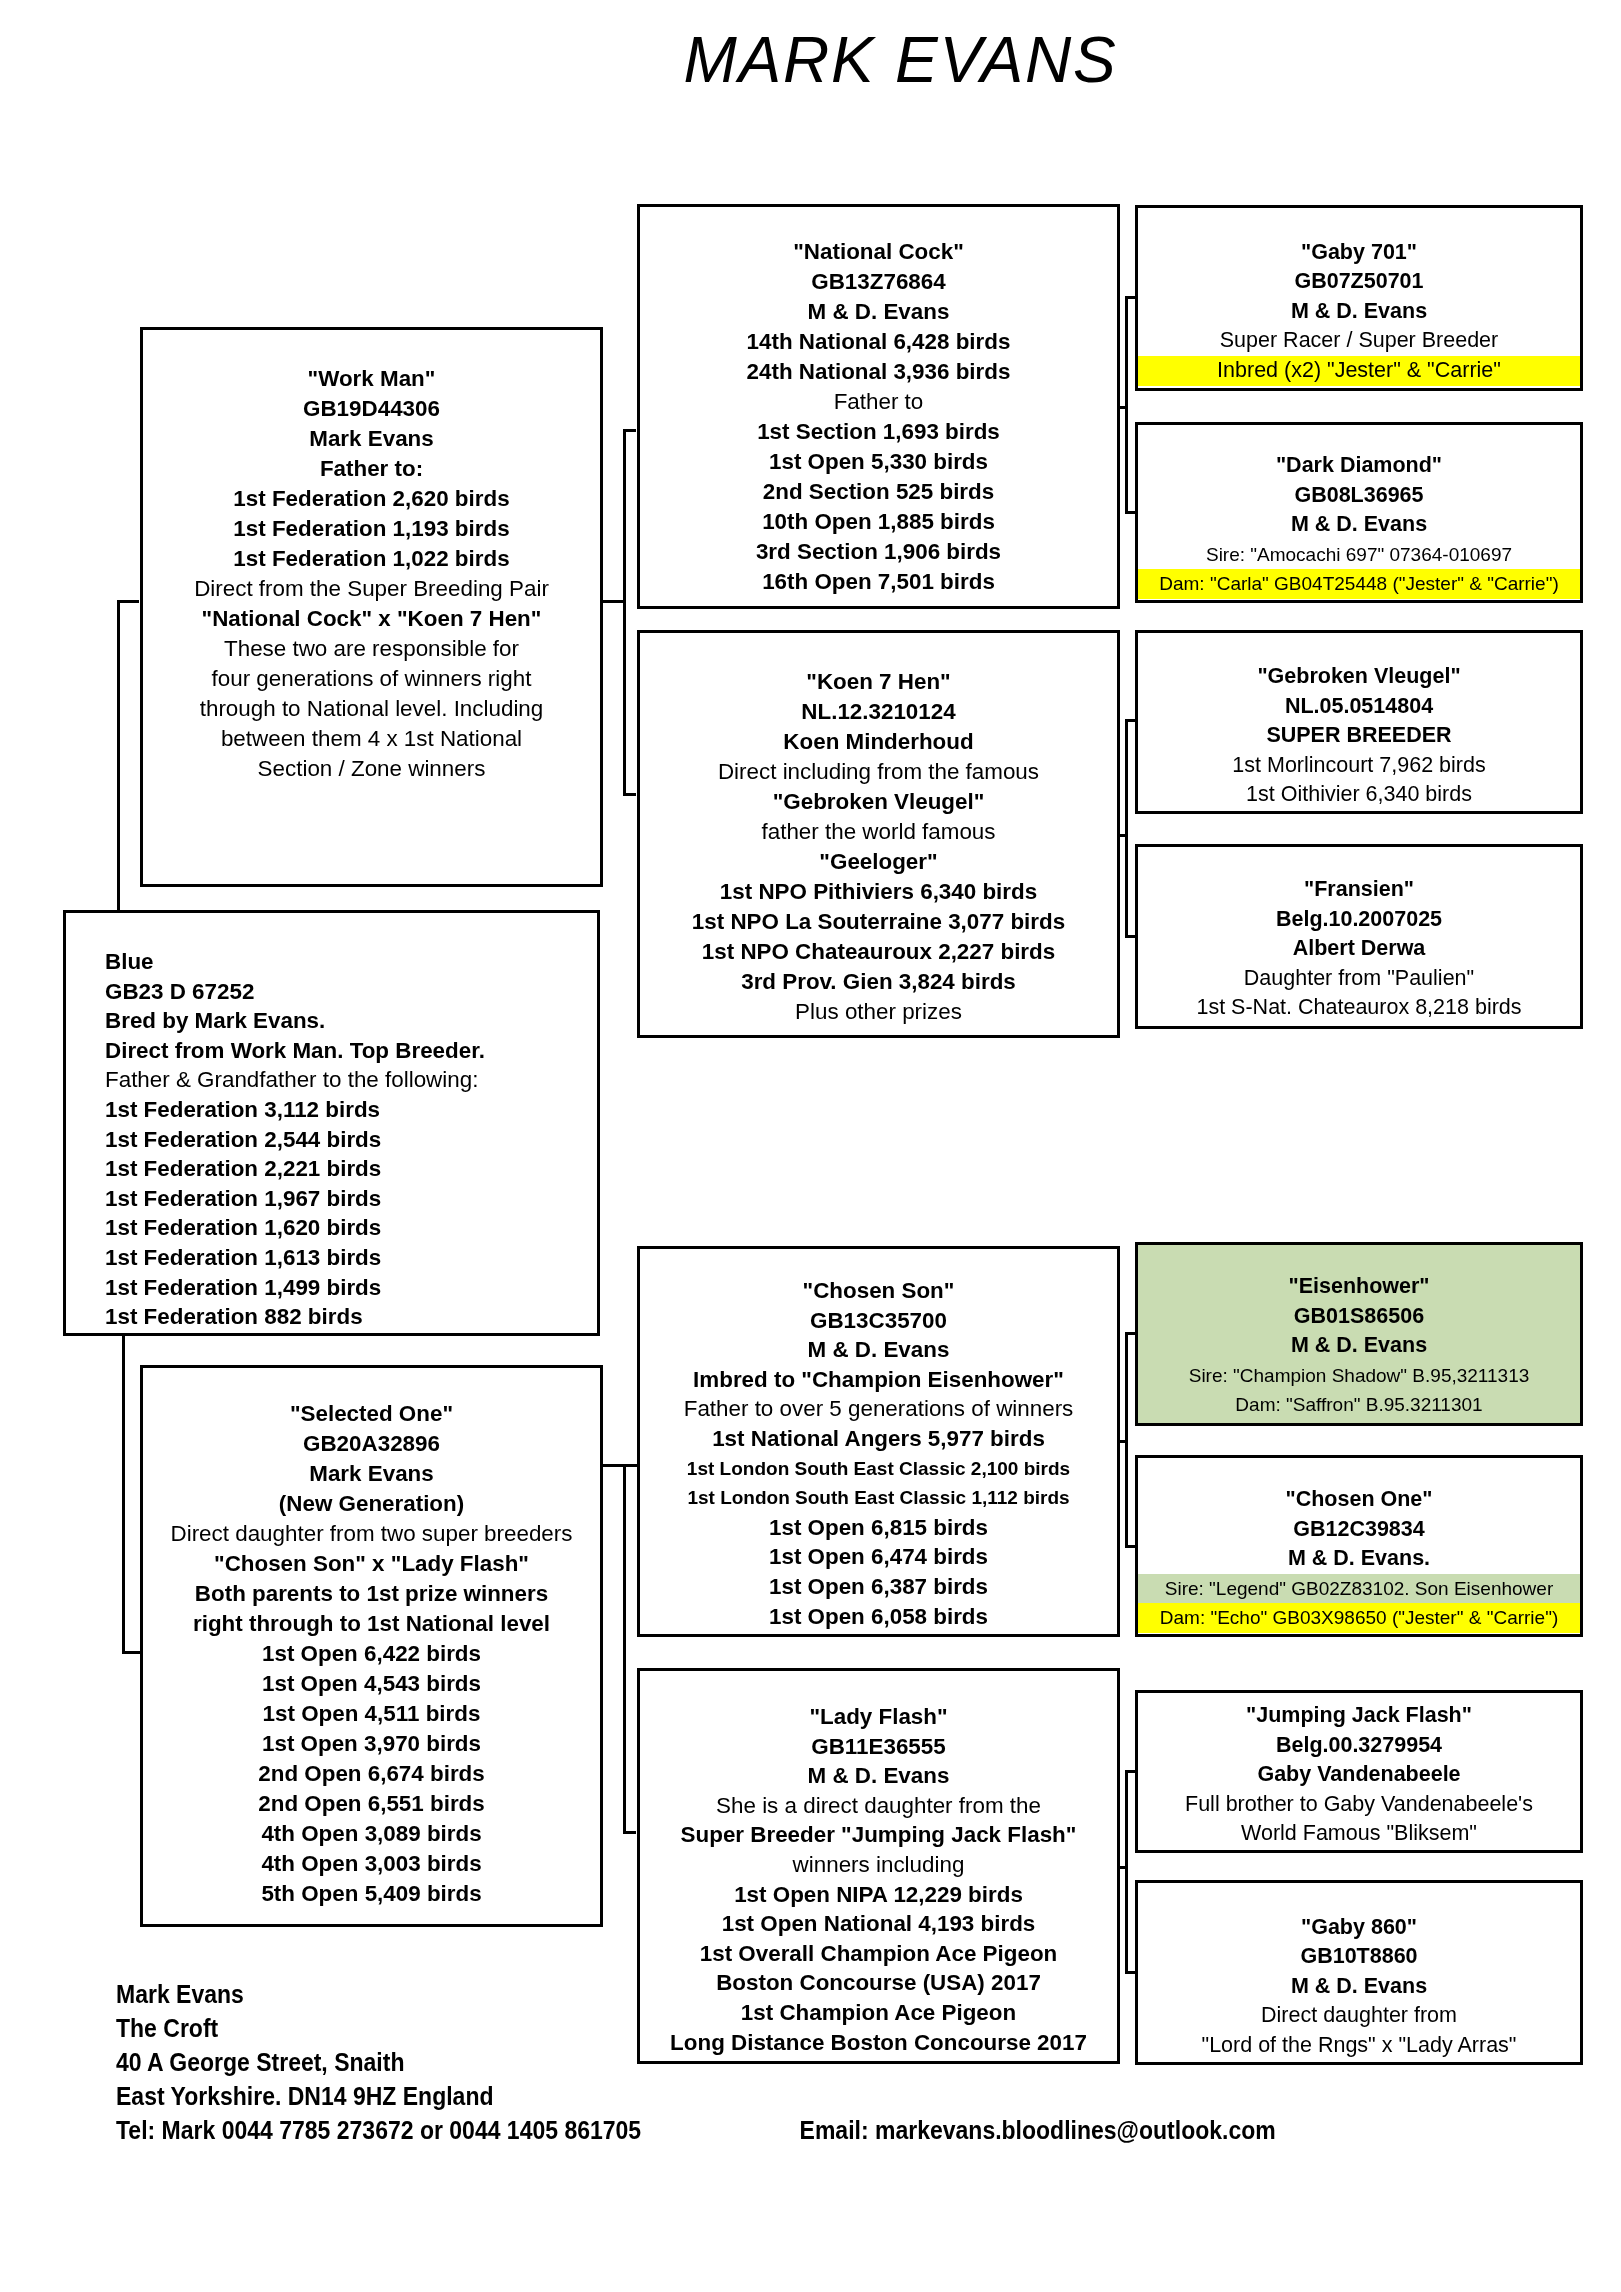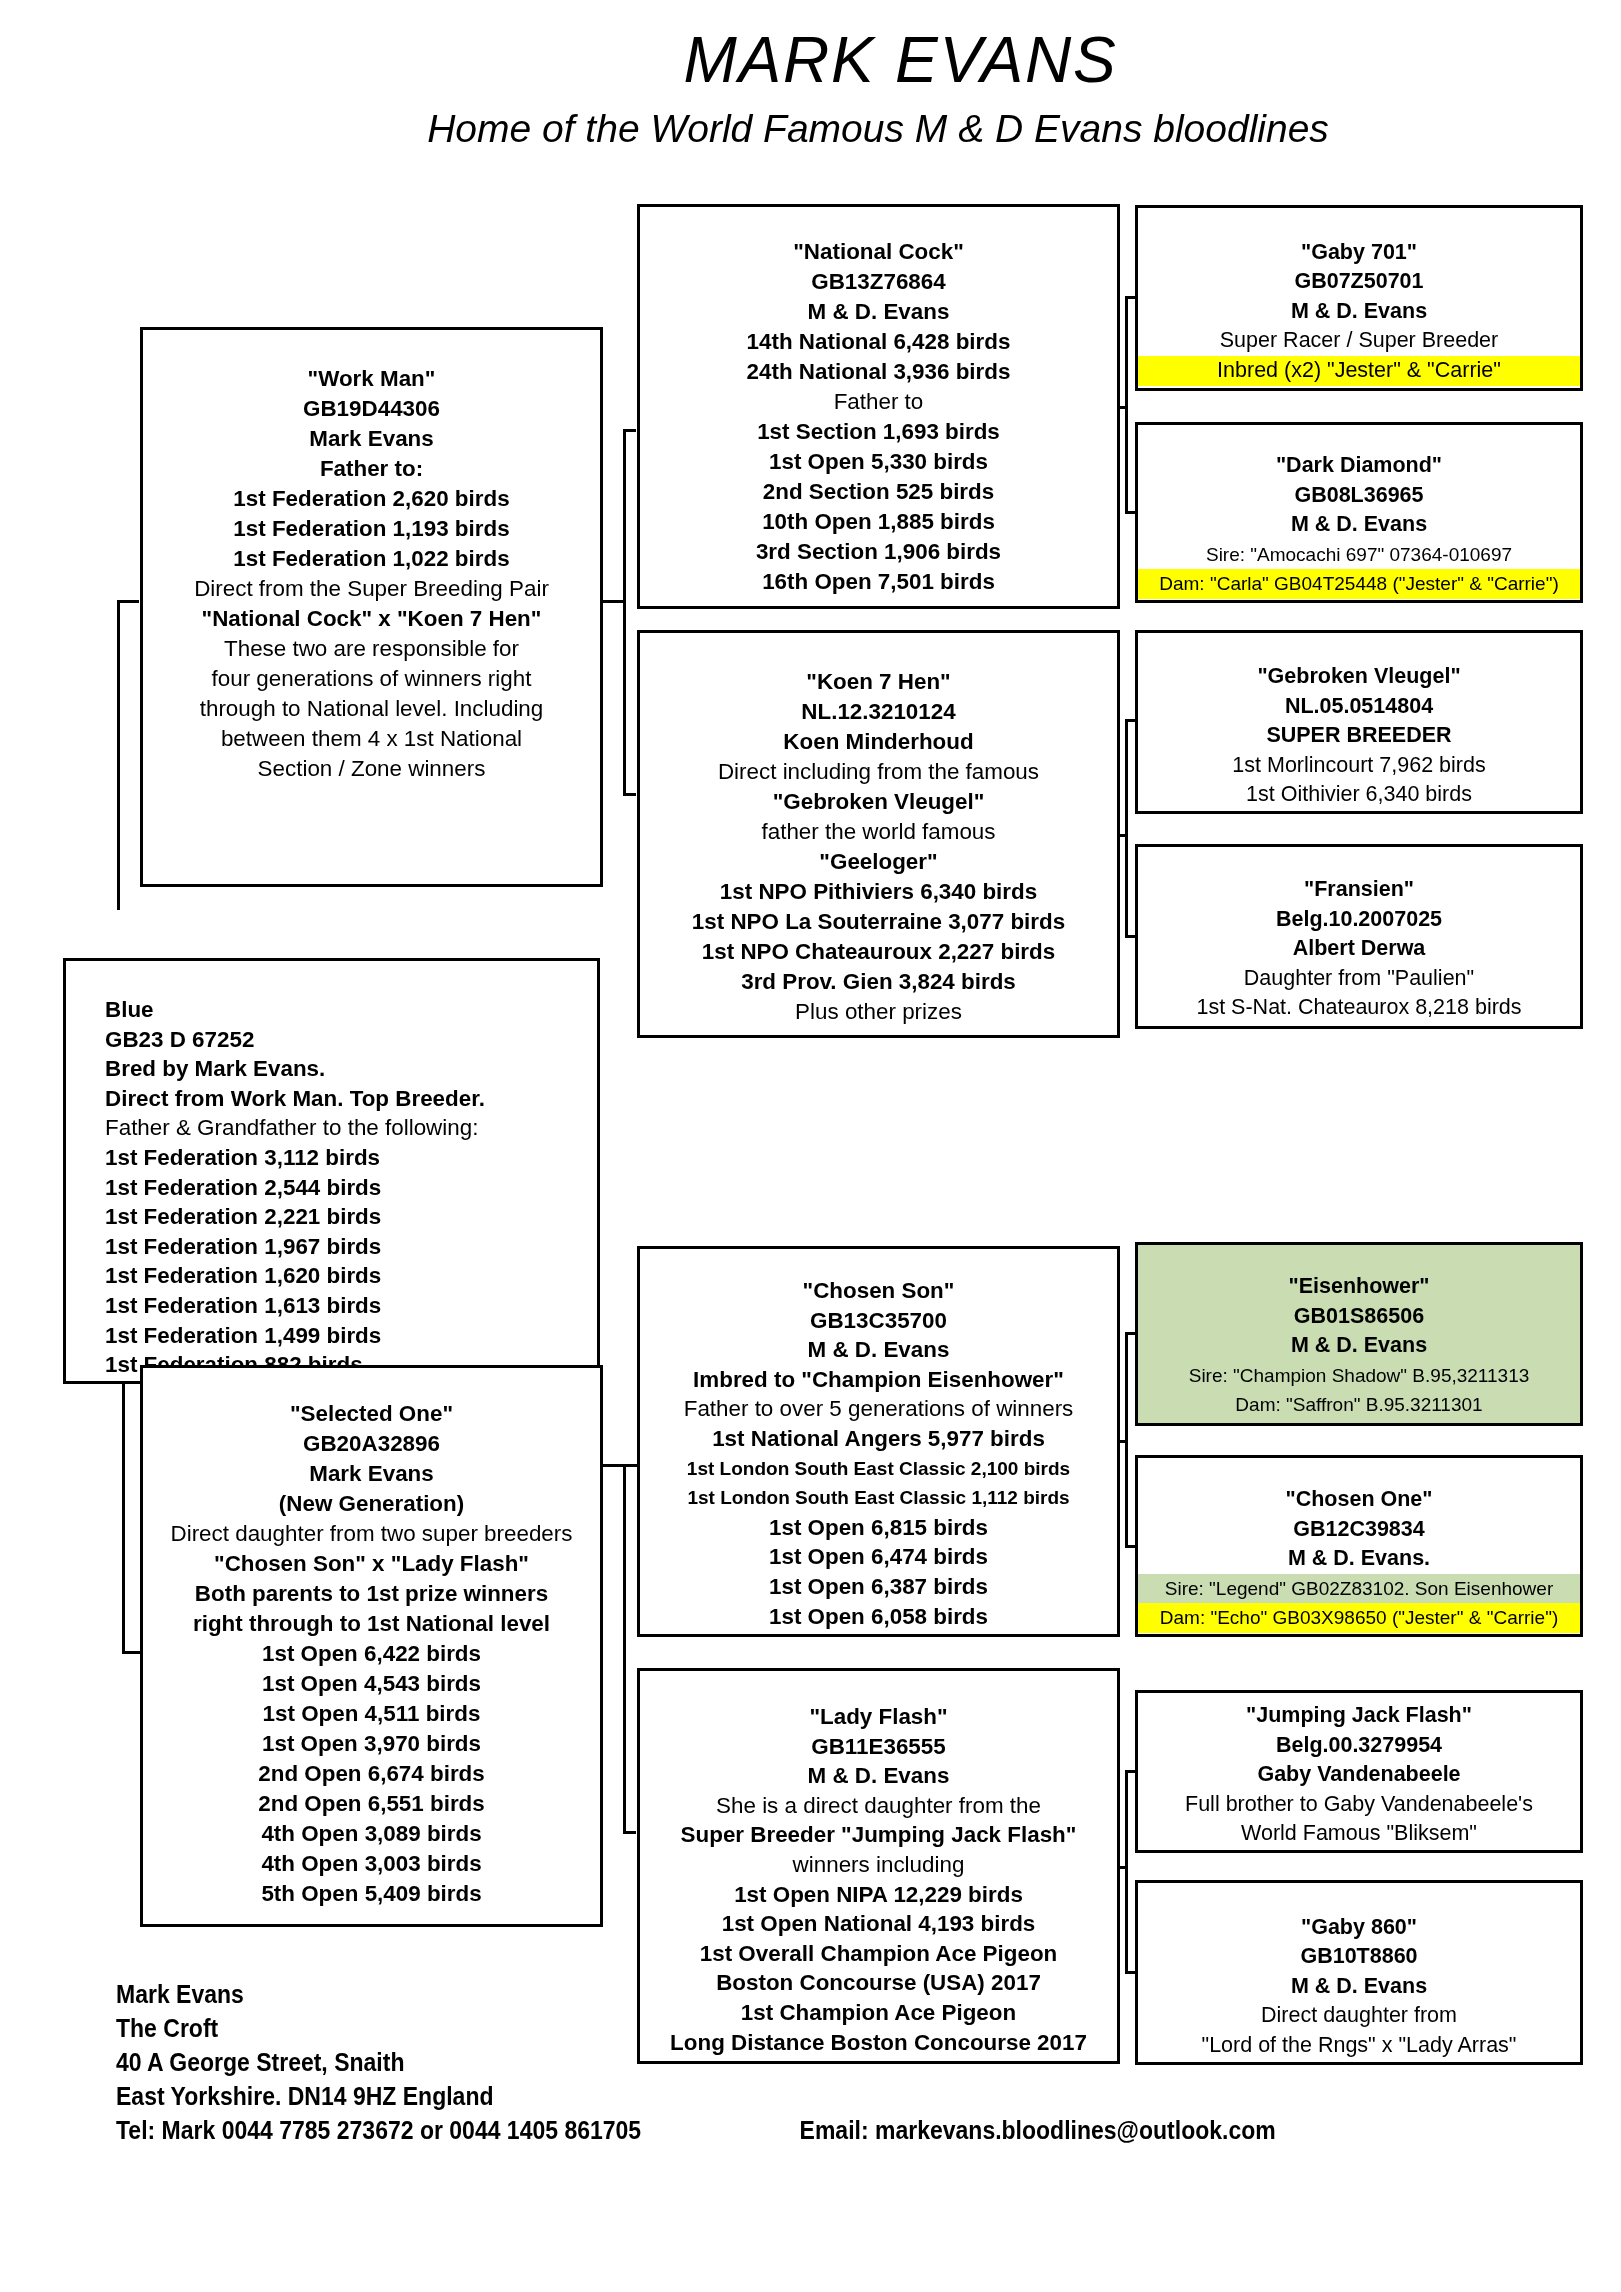--- a/index.html
+++ b/index.html
@@ -12,21 +12,21 @@
               font-size:39px; font-style:italic; }
 
   .pbox { position:absolute; box-sizing:border-box; border:3.6px solid #000; background:#fff;
           font-size:22.4px; line-height:29.6px; text-align:center; }
   .pbox .ln { white-space:nowrap; }
   .pbox .ln.b { font-weight:bold; }
   .pbox .ln.sz-sm { font-size:19px; }
   .pbox.rc { font-size:21.5px; }
 
   #b-work-man      { left:140px;  top:327px;  width:463px; height:560px; padding-top:34px; line-height:30px; }
-  #b-blue          { left:63px;   top:910px; width:537px; height:426px; padding:34px 0 0 39px; text-align:left;margin-top:48px; }
+  #b-blue          { left:63px;   top:910px; width:537px; height:426px; padding:34px 0 0 39px; text-align:left; }
   #b-selected-one  { left:140px;  top:1365px; width:463px; height:562px; padding-top:31px; line-height:30px; }
   #b-national-cock { left:637px;  top:204px;  width:483px; height:405px; padding-top:29.6px; line-height:30px; }
   #b-koen-7-hen    { left:637px;  top:630px;  width:483px; height:408px; padding-top:34px; line-height:30px; }
   #b-chosen-son    { left:637px;  top:1246px; width:483px; height:391px; padding-top:27px; }
   #b-lady-flash    { left:637px;  top:1668px; width:483px; height:396px; padding-top:31px; }
   #b-gaby-701          { left:1135px; top:205px;  width:448px; height:186px; padding-top:29.6px; }
   #b-dark-diamond      { left:1135px; top:422px;  width:448px; height:181px; padding-top:26px; }
   #b-gebroken-vleugel  { left:1135px; top:630px;  width:448px; height:184px; padding-top:29px; }
   #b-fransien          { left:1135px; top:844px;  width:448px; height:185px; padding-top:28px; }
   #b-eisenhower        { left:1135px; top:1242px; width:448px; height:184px; padding-top:27px; }
@@ -40,21 +40,20 @@
             line-height:34px; transform:scaleX(0.92); transform-origin:left top; white-space:nowrap; }
   .tel-row { position:relative; }
   .email { position:absolute; left:743px; top:0; }
 </style>
 </head>
 <body>
 
 <div class="page">
 
   <div class="title">MARK EVANS</div>
-  <div class="subtitle">Home of the World Famous M &amp; D Evans bloodlines</div>
 
   <div class="cn" style="left:117px; top:600px; width:22.4px; height:2.7px;"></div>
   <div class="cn" style="left:117px; top:600px; width:2.7px; height:310px;"></div>
   <div class="cn" style="left:122px; top:1336px; width:2.7px; height:318px;"></div>
   <div class="cn" style="left:122px; top:1651px; width:18px; height:2.7px;"></div>
 
   <div class="cn" style="left:603px; top:600px; width:22.4px; height:2.7px;"></div>
   <div class="cn" style="left:623px; top:430px; width:2.7px; height:365px;"></div>
   <div class="cn" style="left:623px; top:429px; width:13.4px; height:2.7px;"></div>
   <div class="cn" style="left:623px; top:793px; width:13.4px; height:2.7px;"></div>

